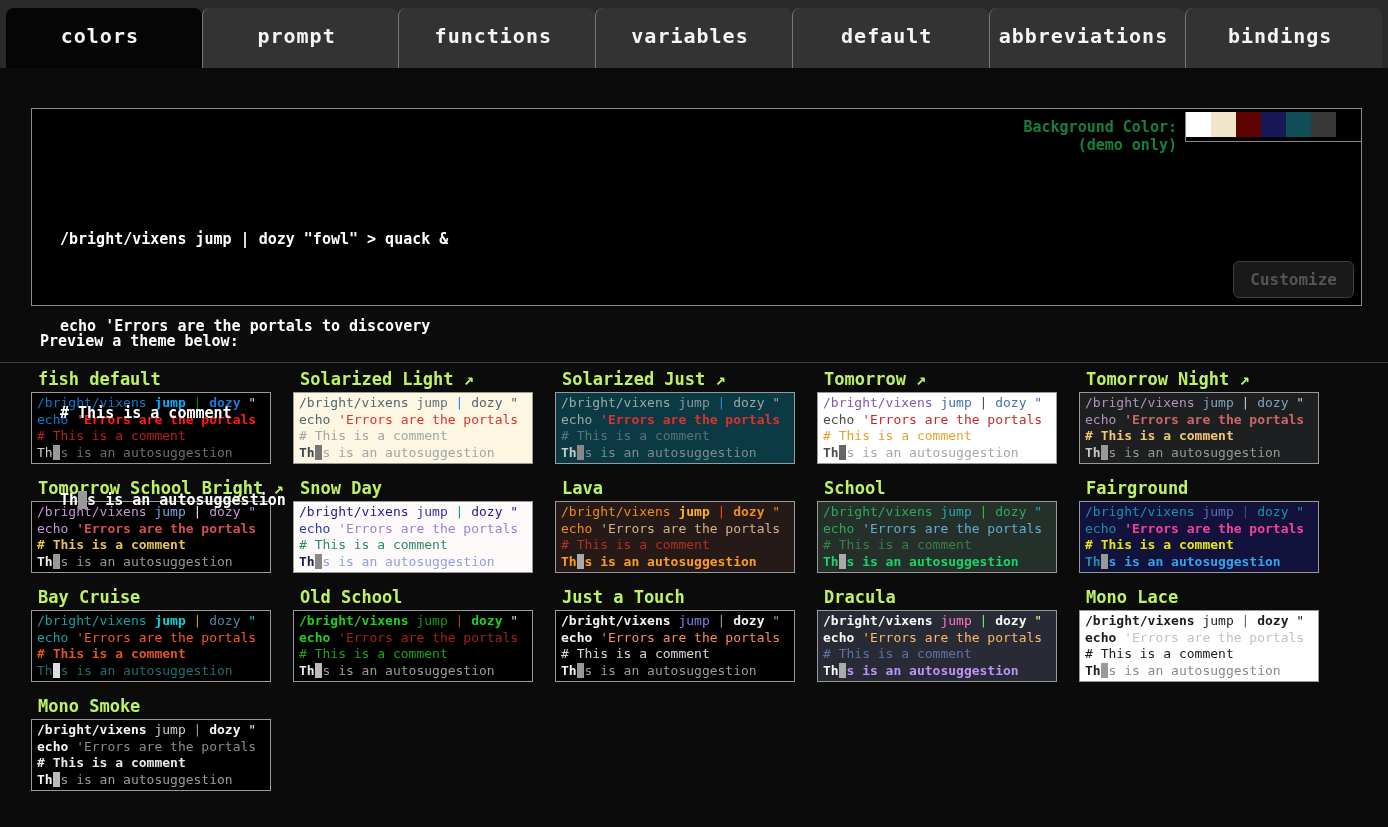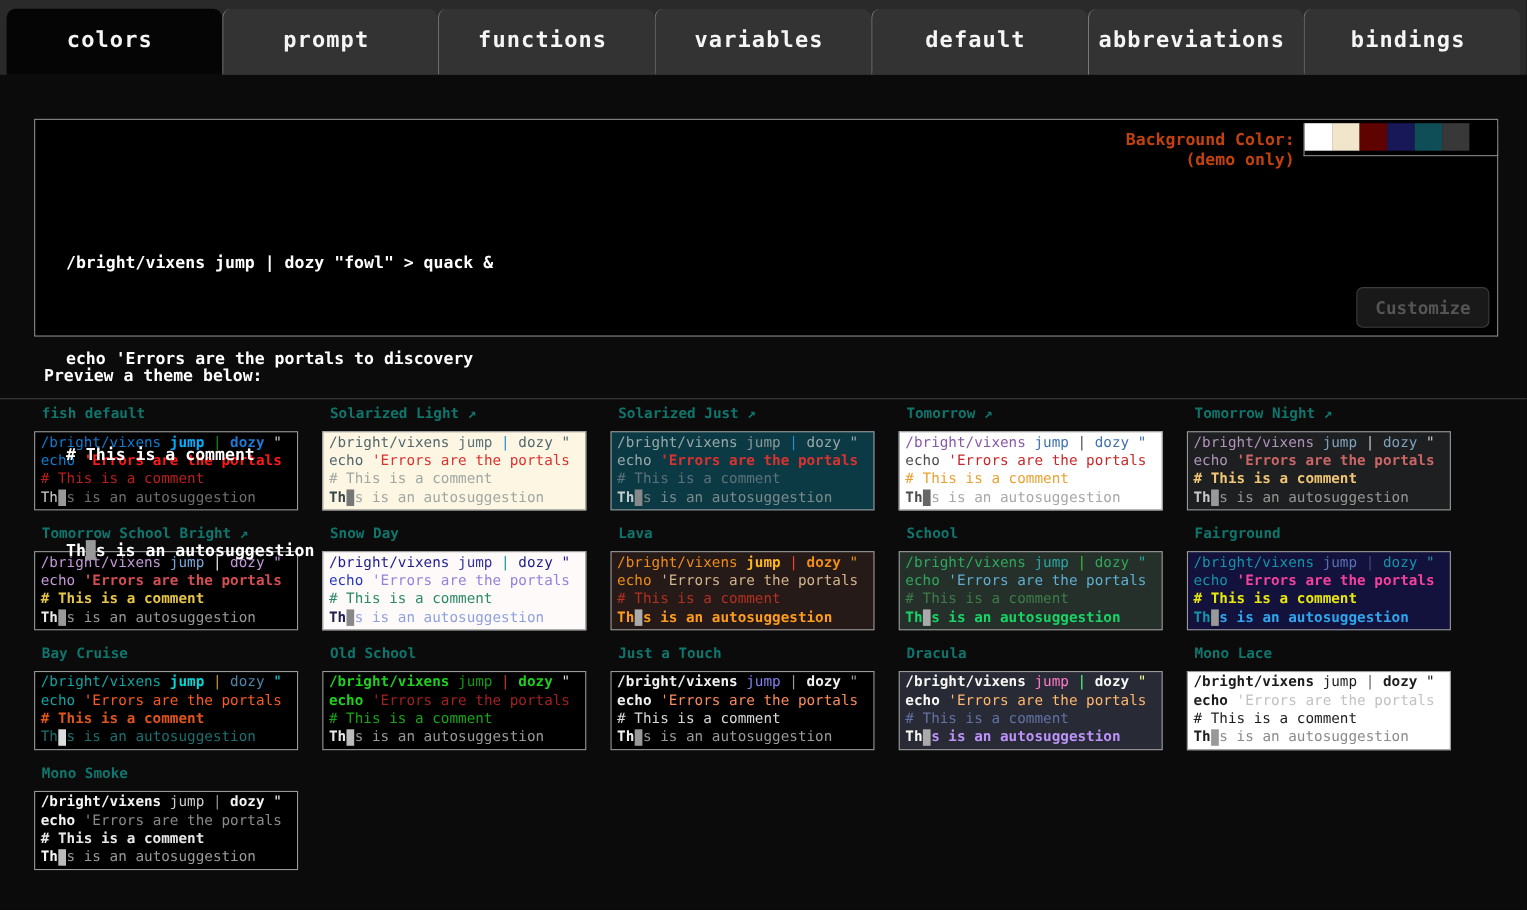--- a/index.html
+++ b/index.html
@@ -41,21 +41,21 @@
     height:198px;
     border:1px solid #8a8a8a;
     background:#000;
   }
   .bg-picker {
     position:absolute; top:3px; right:-1px;
     display:flex; align-items:flex-start;
   }
   .bg-labels {
     text-align:right;
-    color:#c2410c;
+    color:#15803d;
     font-size:15px;
     font-weight:bold;
     line-height:18px;
     margin:6px 8px 0 0;
   }
   .swatches {
     display:flex;
     border:1px solid #888;
     border-top:none;
     padding-bottom:4px;
@@ -88,21 +88,21 @@
   }
   .divider { border-top:1px solid #3c3c3c; width:100%; }
   
   .grid {
     display:grid;
     grid-template-columns:repeat(5, 262px);
     padding:6px 0 0 31px;
   }
   .theme-tile { margin-bottom:14px; cursor:pointer; }
   .theme-name {
-    font-size:13px; font-weight:bold; color:#0f766e;
+    font-size:17px; font-weight:bold; color:#bef264;
     margin:0 0 5px 7px; height:18px; white-space:nowrap;
   }
   .theme-box {
     width:240px; height:72px;
     border:1px solid #999;
     padding:2px 5px;
     overflow:hidden;
     font-size:13px;
     line-height:16.5px;
     white-space:pre;

